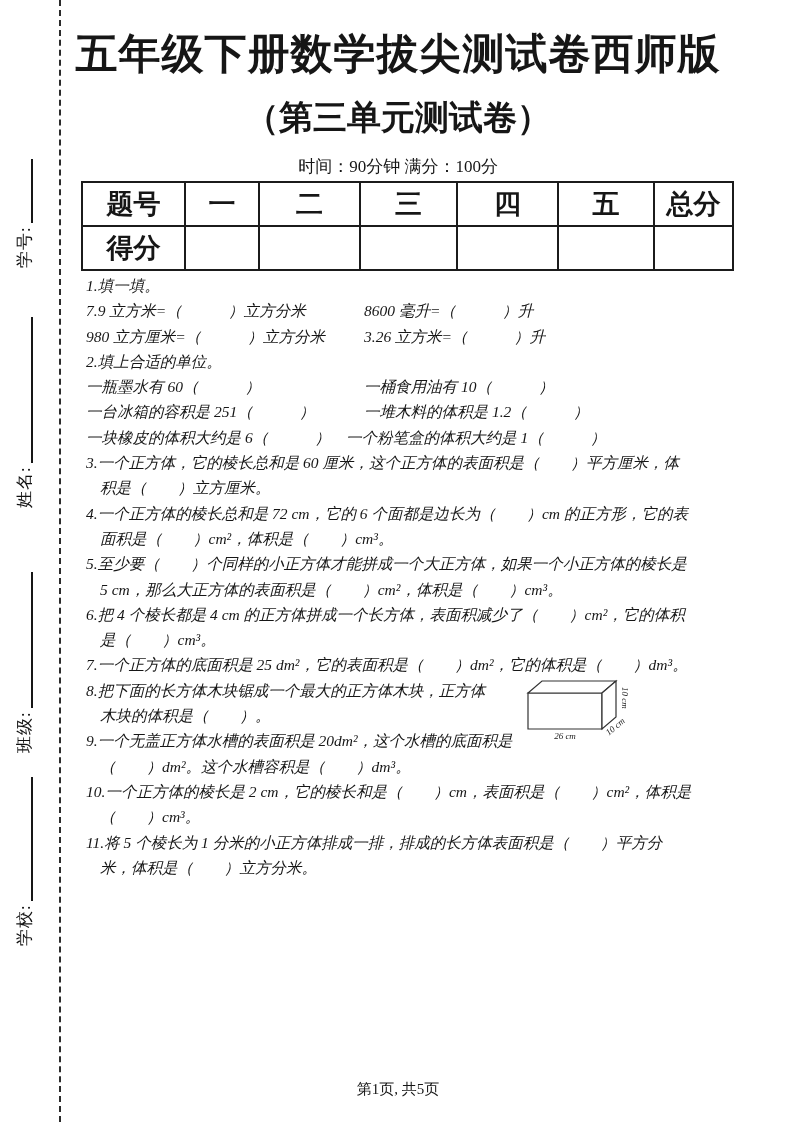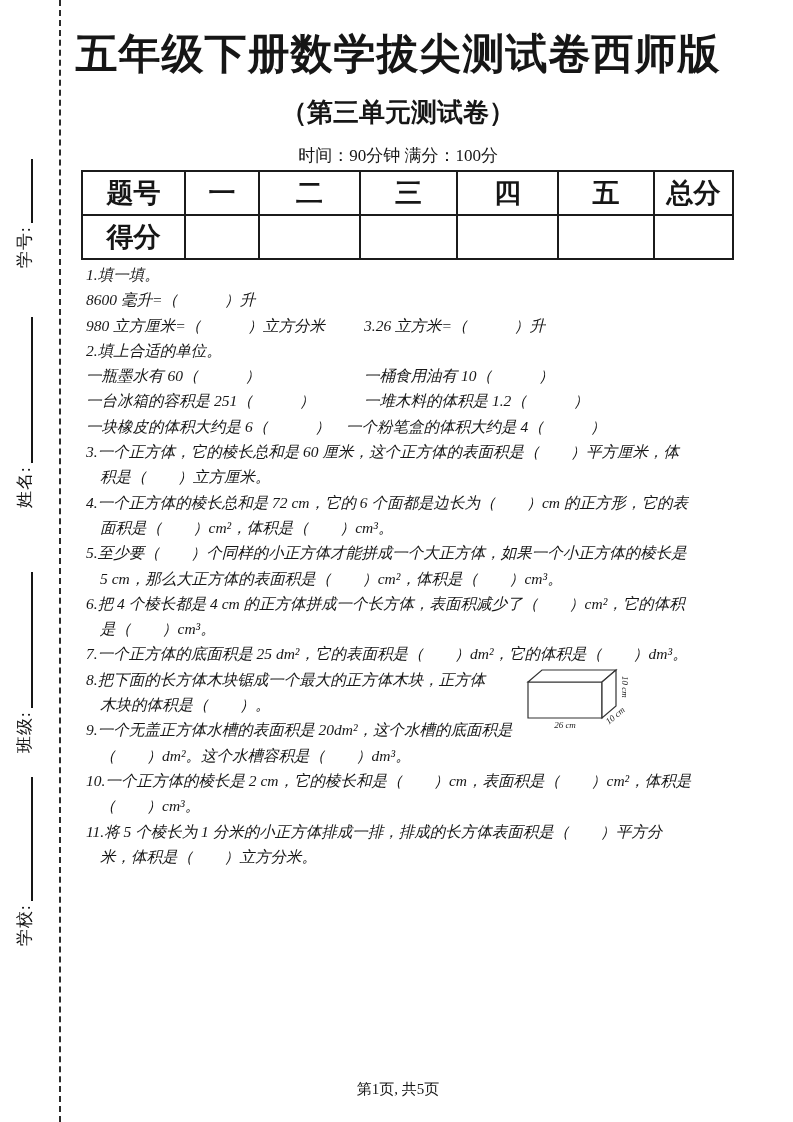--- a/index.html
+++ b/index.html
@@ -17,21 +17,21 @@
                 vertical-align:-3px; margin-left:3px; }
   .f1 { top:268px; } .f1 .side-line { width:64px; }
   .f2 { top:508px; } .f2 .side-line { width:146px; }
   .f3 { top:753px; } .f3 .side-line { width:136px; }
   .f4 { top:946px; } .f4 .side-line { width:124px; }
 
   .main { position:absolute; left:64px; top:0; width:668px; height:1068px; }
 
   .title { margin-top:26px; text-align:center; font-size:42px; font-weight:700;
            letter-spacing:1px; }
-  .subtitle { margin-top:13px; text-align:center; font-size:26px; font-weight:700; }
+  .subtitle { margin-top:13px; text-align:center; font-size:34px; font-weight:700; }
   .meta { margin-top:14px; text-align:center; font-size:17px; }
 
   table.score { margin-top:3px; margin-left:17px; width:651px;
                 border-collapse:collapse; table-layout:fixed; }
   table.score td { border:2px solid #1b1b1b; text-align:center;
                    font-size:27px; font-weight:700; height:44px; }
 
   .section-head { margin-top:9px; font-size:15.5px; }
   .sec-main { font-weight:700; }
   .sec-note { font-weight:400; }
@@ -107,41 +107,42 @@
         </tr>
       </tbody>
     </table>
 
 
     <div class="questions">
 
       <div class="q-item">
         <div>1.填一填。</div>
         <div class="q-row">
+          <span class="col1">7.9 立方米=（　　　）立方分米</span>
           <span>8600 毫升=（　　　）升</span>
         </div>
         <div class="q-row">
           <span class="col1">980 立方厘米=（　　　）立方分米</span>
           <span>3.26 立方米=（　　　）升</span>
         </div>
       </div>
 
       <div class="q-item">
         <div>2.填上合适的单位。</div>
         <div class="q-row">
           <span class="col1">一瓶墨水有 60（　　　）</span>
           <span>一桶食用油有 10（　　　）</span>
         </div>
         <div class="q-row">
           <span class="col1">一台冰箱的容积是 251（　　　）</span>
           <span>一堆木料的体积是 1.2（　　　）</span>
         </div>
         <div class="q-row">
           <span class="col1 b260">一块橡皮的体积大约是 6（　　　）</span>
-          <span>一个粉笔盒的体积大约是 4（　　　）</span>
+          <span>一个粉笔盒的体积大约是 1（　　　）</span>
         </div>
       </div>
 
       <div class="q-item">3.一个正方体，它的棱长总和是 60 厘米，这个正方体的表面积是（　　）平方厘米，体积是（　　）立方厘米。</div>
       <div class="q-item">4.一个正方体的棱长总和是 72 cm，它的 6 个面都是边长为（　　）cm 的正方形，它的表面积是（　　）cm²，体积是（　　）cm³。</div>
       <div class="q-item">5.至少要（　　）个同样的小正方体才能拼成一个大正方体，如果一个小正方体的棱长是 5 cm，那么大正方体的表面积是（　　）cm²，体积是（　　）cm³。</div>
       <div class="q-item">6.把 4 个棱长都是 4 cm 的正方体拼成一个长方体，表面积减少了（　　）cm²，它的体积是（　　）cm³。</div>
       <div class="q-item">7.一个正方体的底面积是 25 dm²，它的表面积是（　　）dm²，它的体积是（　　）dm³。</div>
 
       <div class="q-item q8">

